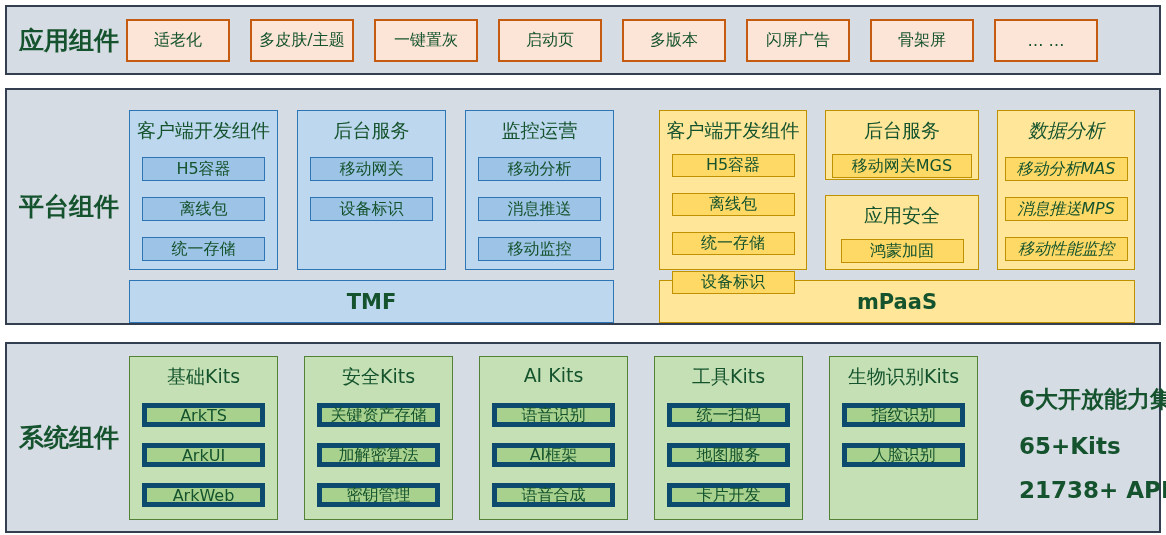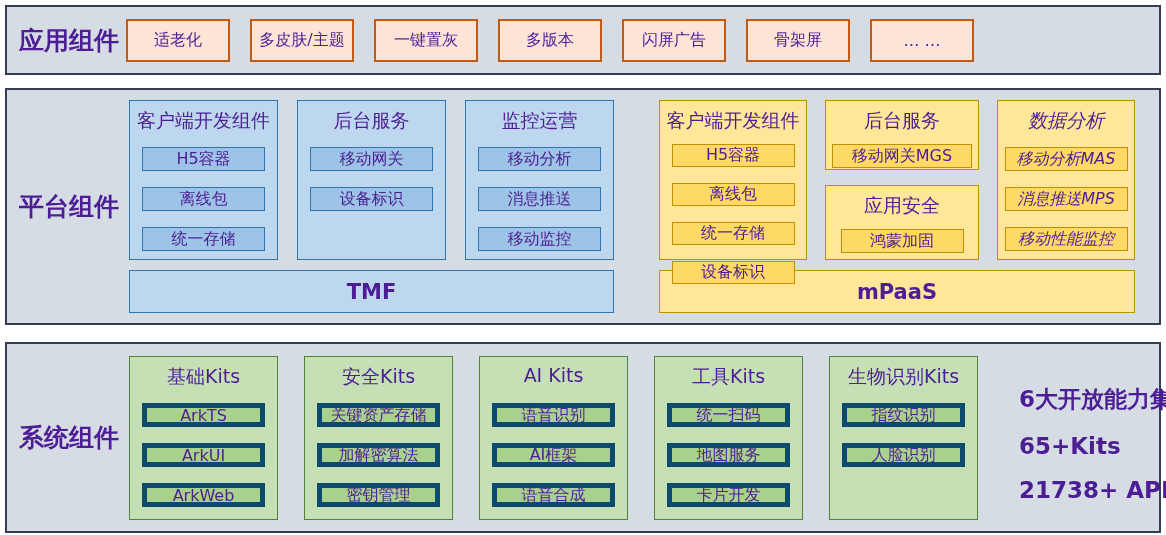--- a/index.html
+++ b/index.html
@@ -1,21 +1,21 @@
 <!DOCTYPE html>
 <html><head>
 <meta charset="utf-8">
 <style>
   html, body { margin: 0; padding: 0; background: #ffffff; }
   .page {
     position: relative;
     width: 1166px; height: 535px;
     background: #ffffff;
     font-family: "DejaVu Sans", "Liberation Sans", sans-serif;
-    color: #4c1d95;
+    color: #14532d;
     overflow: hidden;
   }
   .band {
     position: absolute; left: 5px; width: 1156px;
     background: #d6dce4;
     border: 2px solid #333f50;
     box-sizing: border-box;
   }
   #band-app { top: 5px; height: 70px; display: flex; align-items: center; }
   #band-platform { top: 88px; height: 237px; display: flex; }
@@ -56,21 +56,21 @@
     white-space: nowrap;
   }
   .blue  { background: #bdd7ee; border: 1.5px solid #2e75b6; }
   .blue  .group-item { background: #9dc3e6; border: 1px solid #2e75b6; }
   .yellow { background: #ffe699; border: 1.5px solid #bf9000; }
   .yellow .group-item { background: #ffd966; border: 1px solid #bf9000; }
   .green { background: #c5e0b4; border: 1.5px solid #538135; }
   .green .group-item { background: #a9d18e; border: 5px solid #0c4a6e; }
 
   
-  .platform-content { display: flex; margin-left: 9px; padding-top: 10px; border-radius: 6px; }
+  .platform-content { display: flex; margin-left: 9px; padding-top: 20px; border-radius: 6px; }
   .tmf-col { width: 485px; flex: none; }
   .mpaas-col { width: 476px; flex: none; margin-left: 45px; }
   .groups-row { display: flex; gap: 19px; height: 160px; }
   .groups-row .group { width: 149px; height: 160px; }
   .mid-col { display: flex; flex-direction: column; gap: 15px; width: 154px; flex: none; }
   .mid-col .group { width: 154px; }
   .group.g-backend2 { height: 70px; }
   .group.g-security { height: 75px; }
   .group.g-security .group-item, .group.g-backend2 .group-item { margin-top: 10px; }
   .group.g-backend2 .group-item { width: 140px; }
@@ -98,20 +98,21 @@
 <body>
 
 <div class="page">
 
   <section class="band" id="band-app">
     <div class="band-label">应用组件</div>
     <div class="app-items">
       <div class="app-box">适老化</div>
       <div class="app-box">多皮肤/主题</div>
       <div class="app-box">一键置灰</div>
+      <div class="app-box">启动页</div>
       <div class="app-box">多版本</div>
       <div class="app-box">闪屏广告</div>
       <div class="app-box">骨架屏</div>
       <div class="app-box">… …</div>
     </div>
   </section>
 
   <section class="band" id="band-platform">
     <div class="band-label">平台组件</div>
 

